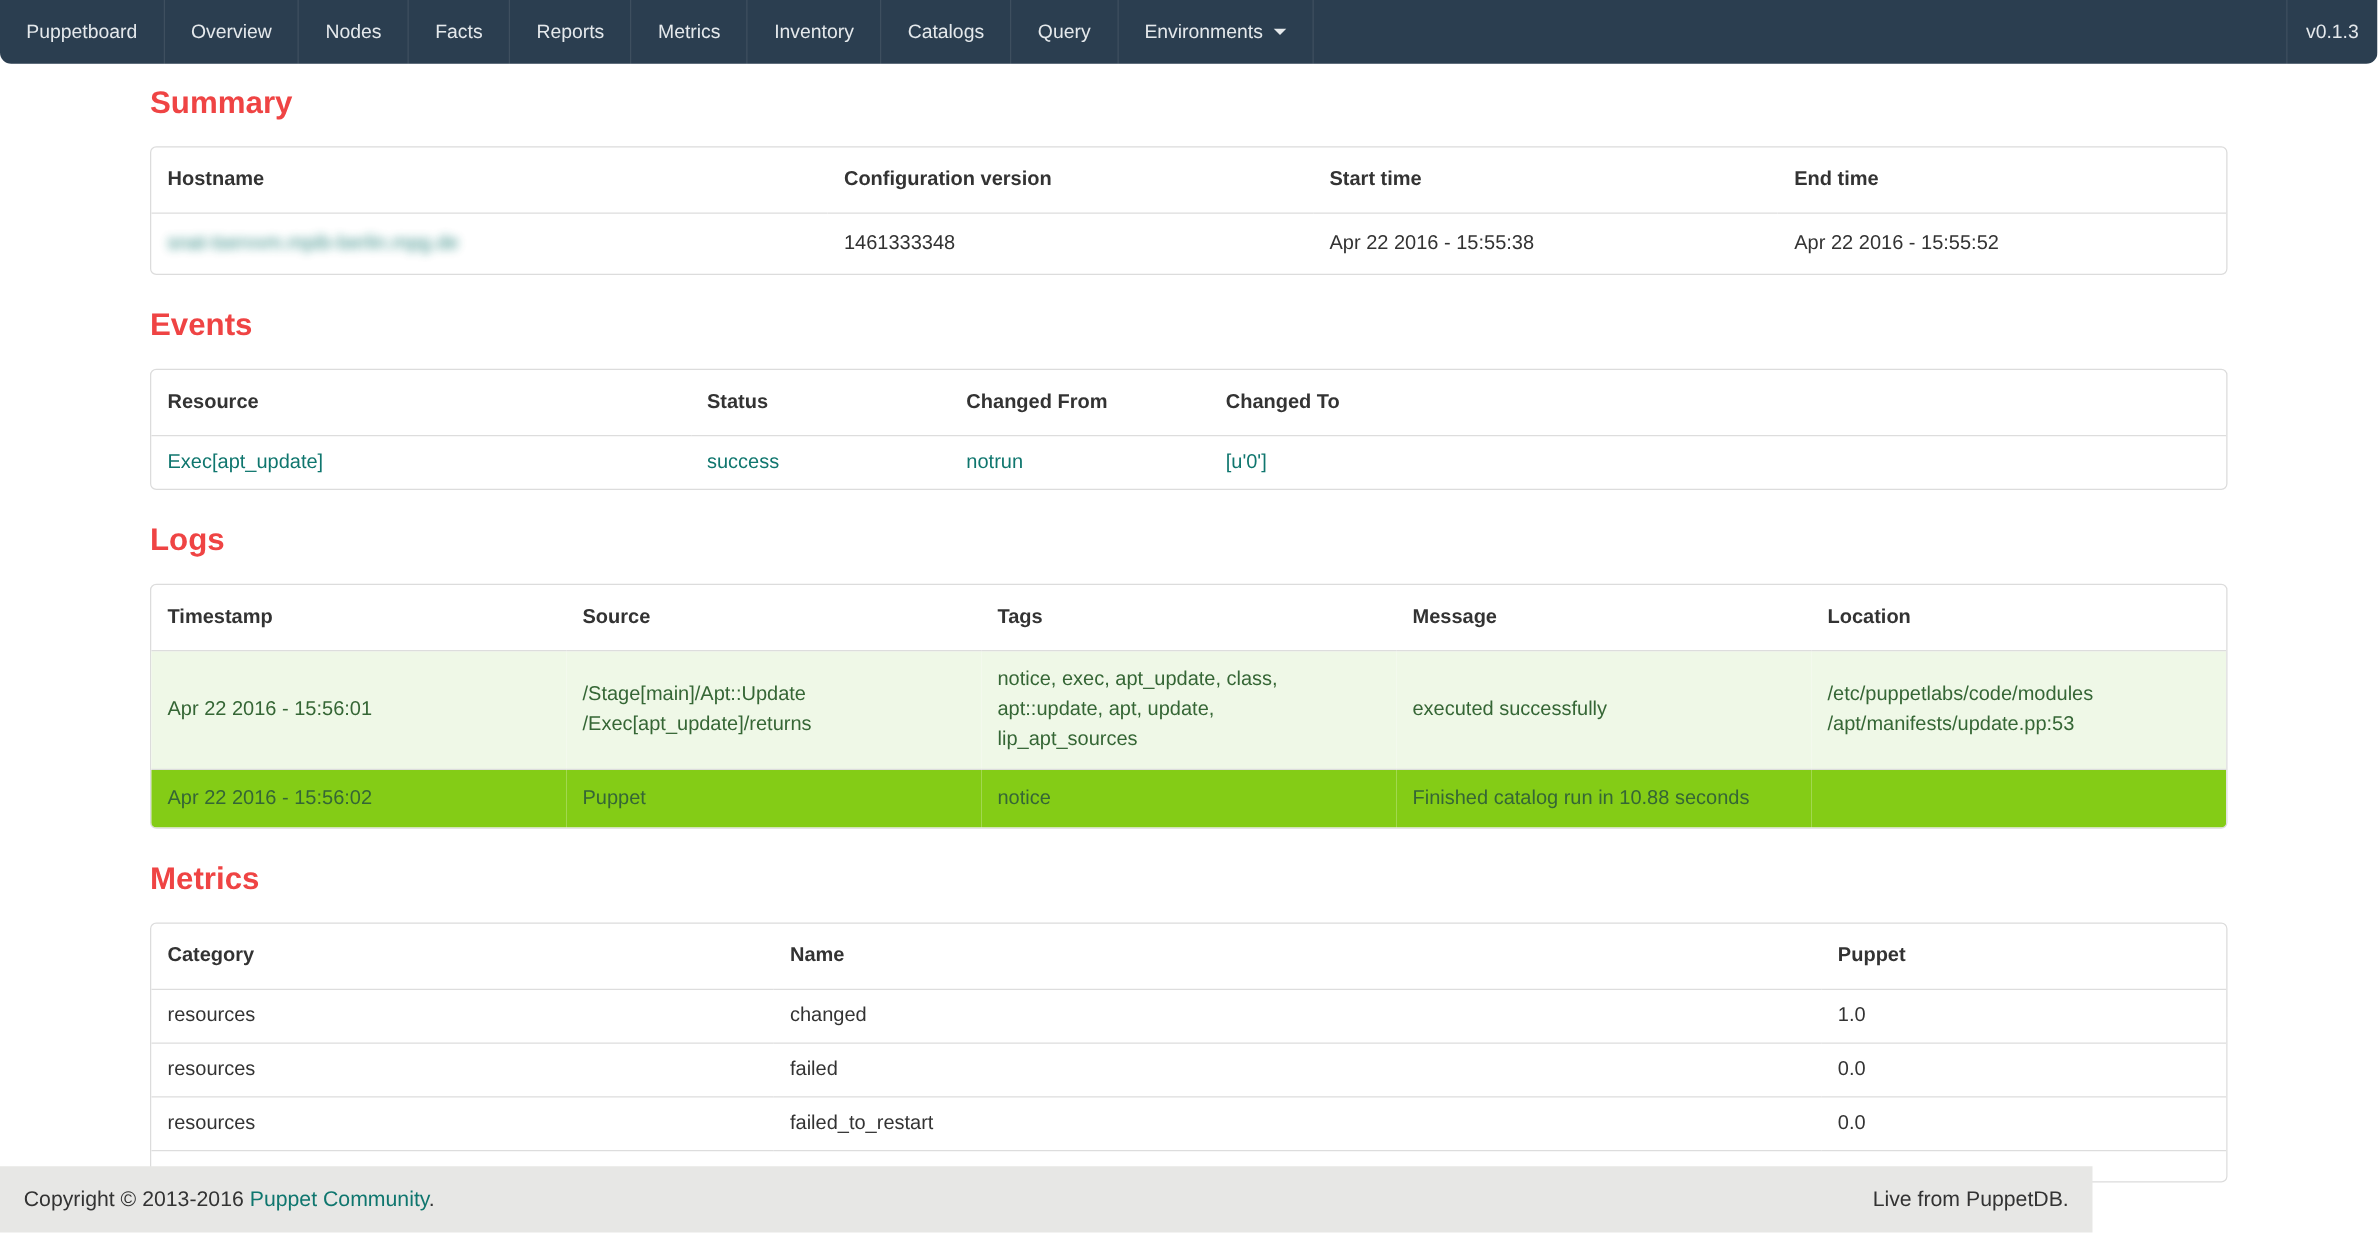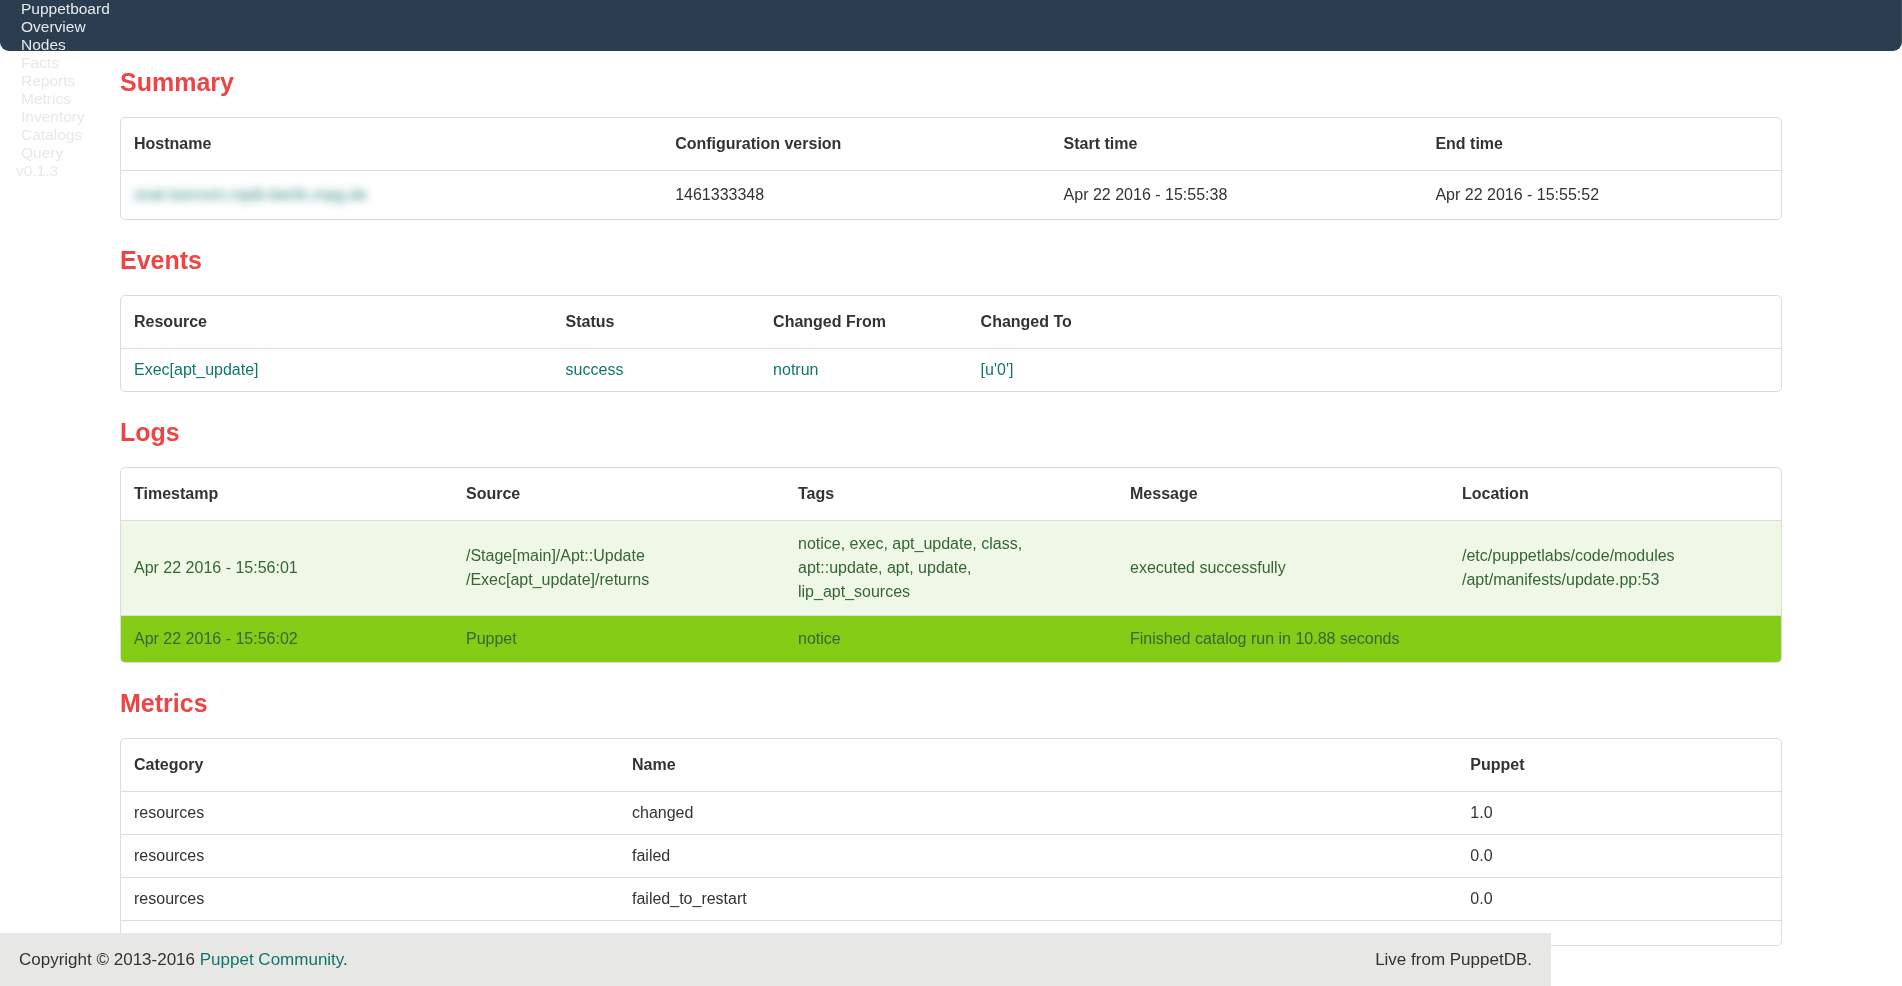--- a/index.html
+++ b/index.html
@@ -14,21 +14,20 @@
 
   
   .navbar {
     height: 51px;
     background: #2b3e50;
     border-radius: 0 0 9px 9px;
     display: flex;
     align-items: stretch;
     color: #e5e9ec;
     font-size: 15.5px;
-    flex-direction: column;
   }
   .nav-item {
     display: flex;
     align-items: center;
     padding: 0 21px;
     border-right: 1px solid rgba(255,255,255,0.09);
     cursor: pointer;
     white-space: nowrap;
   }
   .nav-spacer { flex: 1; }
@@ -94,21 +93,21 @@
   tr.success-b { background: #84cc16; color: #356635; }
 
   .pre-line { white-space: pre-line; word-wrap: break-word; }
 
   tr.stub-row td { padding: 12px 13px; }
 
   
   .footer {
     position: absolute;
     left: 0; top: 933px;
-    width: 1551px; height: 53px;
+    width: 1674px; height: 53px;
     background: #e7e7e5;
     display: flex;
     align-items: center;
     justify-content: space-between;
     padding: 0 19px;
     font-size: 17px;
     color: #333;
     z-index: 10;
   }
 </style>
@@ -135,20 +134,24 @@
     <span>Metrics</span>
   </div>
   <div class="nav-item">
     <span>Inventory</span>
   </div>
   <div class="nav-item">
     <span>Catalogs</span>
   </div>
   <div class="nav-item">
     <span>Query</span>
+  </div>
+  <div class="nav-item">
+    <span>Environments</span>
+    <span class="caret"></span>
   </div>
   <div class="nav-spacer"></div>
   <div class="nav-version">
     <span>v0.1.3</span>
   </div>
 </nav>
 
 <div class="container">
 
   <h2 class="section-title first">Summary</h2>

